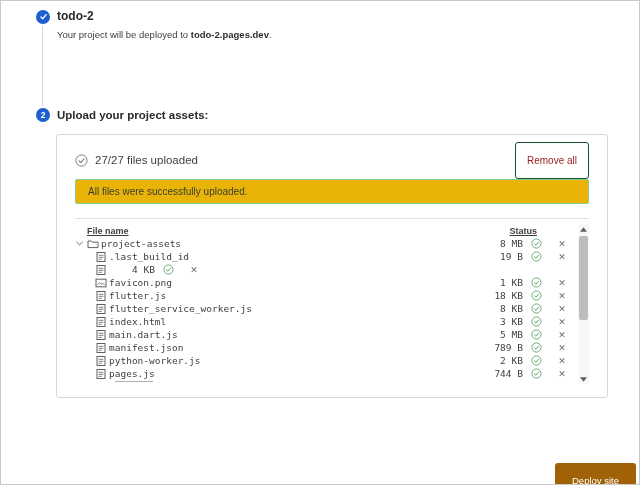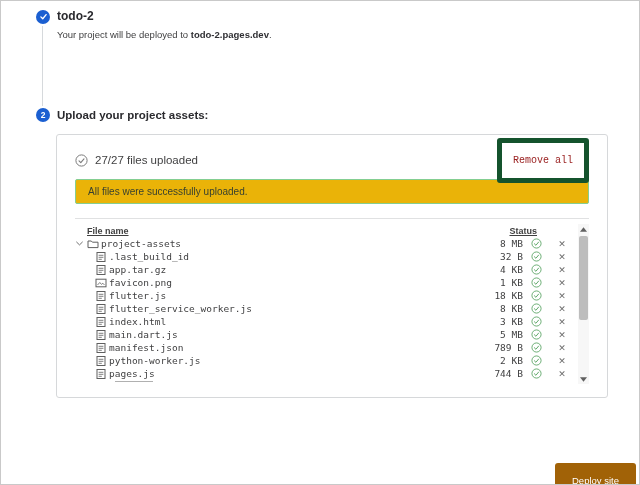--- a/index.html
+++ b/index.html
@@ -26,22 +26,22 @@
   
   .panel {
     position:absolute; left:55px; top:133px; width:552px; height:264px;
     background:#fff; border:1px solid #d6d8da; border-radius:3px; padding:15px 18px 0 18px;
   }
   .panel-head { display:flex; align-items:center; justify-content:space-between; height:20px; }
   .progress-wrap { display:flex; align-items:center; gap:7px; }
   .progress-wrap svg { display:block; }
   .progress-text { font-size:11.5px; color:#414142; }
   .remove-all-btn {
-    font-family:Liberation Mono, monospace;
-    font-size:10px; color:#9a2121; background:#fff; border:5px solid #14532d;
+    font-family:Liberation Sans, sans-serif;
+    font-size:10px; color:#9a2121; background:#fff; border:1px solid #14532d;
     border-radius:3px; padding:12px 11px; cursor:pointer;
   }
   .success-banner {
     margin-top:9px; background:#eab308; border:1px solid #84ce91; border-radius:2px;
     padding:6px 12px; font-size:10px; color:#37402f;
   }
   .divider { margin-top:14px; border-top:1px solid #e0e1e2; }
 
   
   .table-wrap { position:relative; margin-top:5px; }
@@ -157,45 +157,44 @@
     </span>
     <span class="ficon">
 
       <svg class="svg-file" width="12" height="12" viewBox="0 0 12 12">
               <rect x="2" y="1.5" width="8" height="9" fill="none" stroke="#5f5f5f" stroke-width="1"></rect>
               <path d="M3.6 4.3 H8.4 M3.6 6.3 H8.4 M3.6 8.3 H6.8" fill="none" stroke="#5f5f5f" stroke-width="0.8"></path>
             </svg>
 
     </span>
     <span class="fname">.last_build_id</span>
-    <span class="fsize">32 B</span>
-    <span class="fcheck">
-      <svg width="11" height="11" viewBox="0 0 13 13">
-              <circle cx="6.5" cy="6.5" r="5.4" fill="none" stroke="#53a05e" stroke-width="1"></circle>
-              <path d="M4 6.8 L5.8 8.6 L9 4.8" fill="none" stroke="#53a05e" stroke-width="1.1" stroke-linecap="round" stroke-linejoin="round"></path>
-            </svg>
-    </span>
-    <span class="fremove">✕</span>
-    <span class="gutter"></span>
-  </div>
-        <div class="file-row file">
-    <span class="chevron">
-      <svg width="9" height="9" viewBox="0 0 11 11">
-              <path d="M2 3.8 L5.5 7.2 L9 3.8" fill="none" stroke="#5f5f5f" stroke-width="1.1" stroke-linecap="round" stroke-linejoin="round"></path>
-            </svg>
-    </span>
-    <span class="ficon">
-
-      <svg class="svg-file" width="12" height="12" viewBox="0 0 12 12">
-              <rect x="2" y="1.5" width="8" height="9" fill="none" stroke="#5f5f5f" stroke-width="1"></rect>
-              <path d="M3.6 4.3 H8.4 M3.6 6.3 H8.4 M3.6 8.3 H6.8" fill="none" stroke="#5f5f5f" stroke-width="0.8"></path>
-            </svg>
-
-    </span>
-    <span class="fname">app.tar.gz</span>
+    <span class="fsize">19 B</span>
+    <span class="fcheck">
+      <svg width="11" height="11" viewBox="0 0 13 13">
+              <circle cx="6.5" cy="6.5" r="5.4" fill="none" stroke="#53a05e" stroke-width="1"></circle>
+              <path d="M4 6.8 L5.8 8.6 L9 4.8" fill="none" stroke="#53a05e" stroke-width="1.1" stroke-linecap="round" stroke-linejoin="round"></path>
+            </svg>
+    </span>
+    <span class="fremove">✕</span>
+    <span class="gutter"></span>
+  </div>
+        <div class="file-row file">
+    <span class="chevron">
+      <svg width="9" height="9" viewBox="0 0 11 11">
+              <path d="M2 3.8 L5.5 7.2 L9 3.8" fill="none" stroke="#5f5f5f" stroke-width="1.1" stroke-linecap="round" stroke-linejoin="round"></path>
+            </svg>
+    </span>
+    <span class="ficon">
+
+      <svg class="svg-file" width="12" height="12" viewBox="0 0 12 12">
+              <rect x="2" y="1.5" width="8" height="9" fill="none" stroke="#5f5f5f" stroke-width="1"></rect>
+              <path d="M3.6 4.3 H8.4 M3.6 6.3 H8.4 M3.6 8.3 H6.8" fill="none" stroke="#5f5f5f" stroke-width="0.8"></path>
+            </svg>
+
+    </span>
     <span class="fsize">4 KB</span>
     <span class="fcheck">
       <svg width="11" height="11" viewBox="0 0 13 13">
               <circle cx="6.5" cy="6.5" r="5.4" fill="none" stroke="#53a05e" stroke-width="1"></circle>
               <path d="M4 6.8 L5.8 8.6 L9 4.8" fill="none" stroke="#53a05e" stroke-width="1.1" stroke-linecap="round" stroke-linejoin="round"></path>
             </svg>
     </span>
     <span class="fremove">✕</span>
     <span class="gutter"></span>
   </div>

